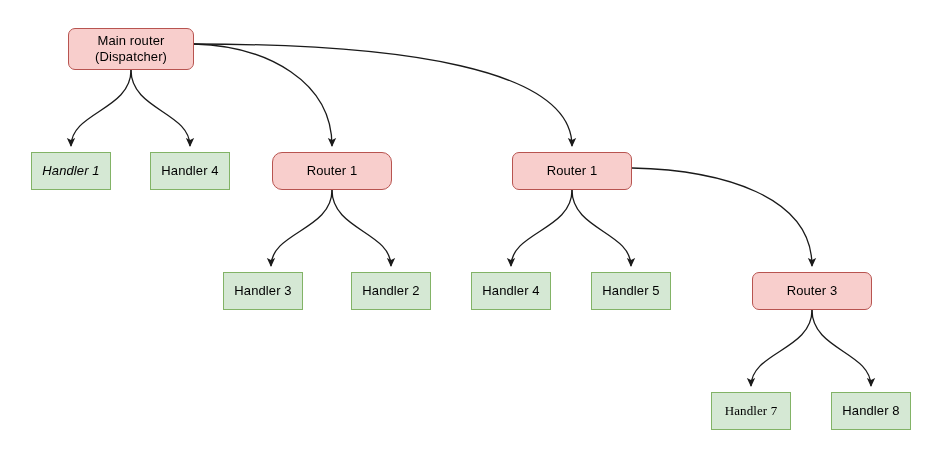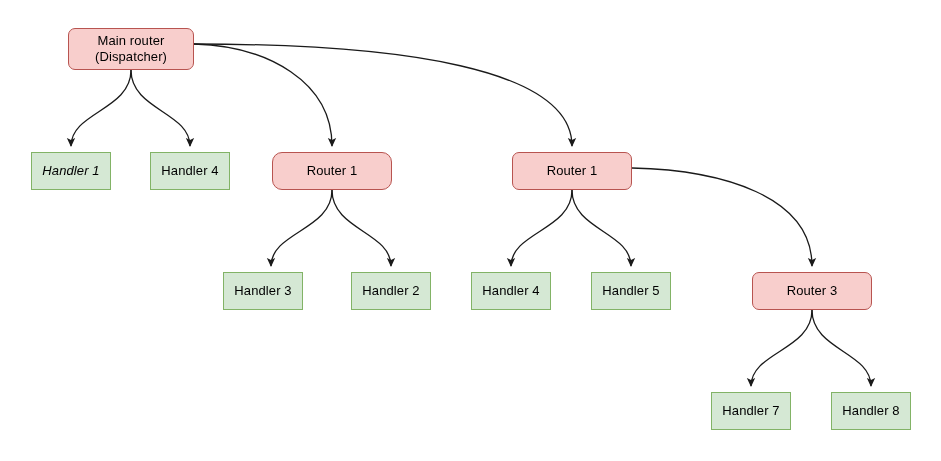--- a/index.html
+++ b/index.html
@@ -78,17 +78,17 @@
 (Dispatcher)</div>
       <div class="node node-handler" style="left: 31px; top: 152px; width: 80px; height: 38px; font-style: italic;">Handler 1</div>
       <div class="node node-handler" style="left: 150px; top: 152px; width: 80px; height: 38px;">Handler 4</div>
       <div class="node node-router" style="left: 272px; top: 152px; width: 120px; height: 38px; border-radius: 10px;">Router 1</div>
       <div class="node node-router" style="left: 512px; top: 152px; width: 120px; height: 38px;">Router 1</div>
       <div class="node node-handler" style="left: 223px; top: 272px; width: 80px; height: 38px;">Handler 3</div>
       <div class="node node-handler" style="left: 351px; top: 272px; width: 80px; height: 38px;">Handler 2</div>
       <div class="node node-handler" style="left: 471px; top: 272px; width: 80px; height: 38px;">Handler 4</div>
       <div class="node node-handler" style="left: 591px; top: 272px; width: 80px; height: 38px;">Handler 5</div>
       <div class="node node-router" style="left: 752px; top: 272px; width: 120px; height: 38px;">Router 3</div>
-      <div class="node node-handler" style="left: 711px; top: 392px; width: 80px; height: 38px;">Handler 7</div>
+      <div class="node node-handler" style="left: 711px; top: 392px; width: 80px; height: 38px; font-family: Liberation Serif, serif;">Handler 7</div>
       <div class="node node-handler" style="left: 831px; top: 392px; width: 80px; height: 38px;">Handler 8</div>
     </div>
 
 </div>
 
 </body></html>

